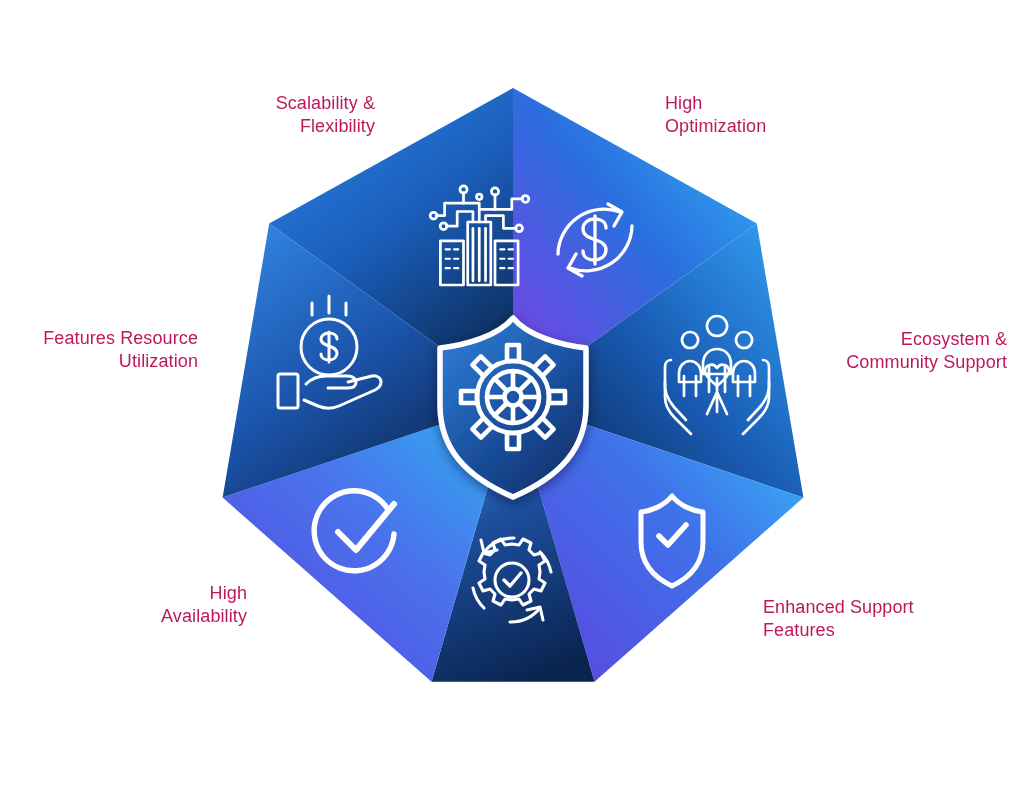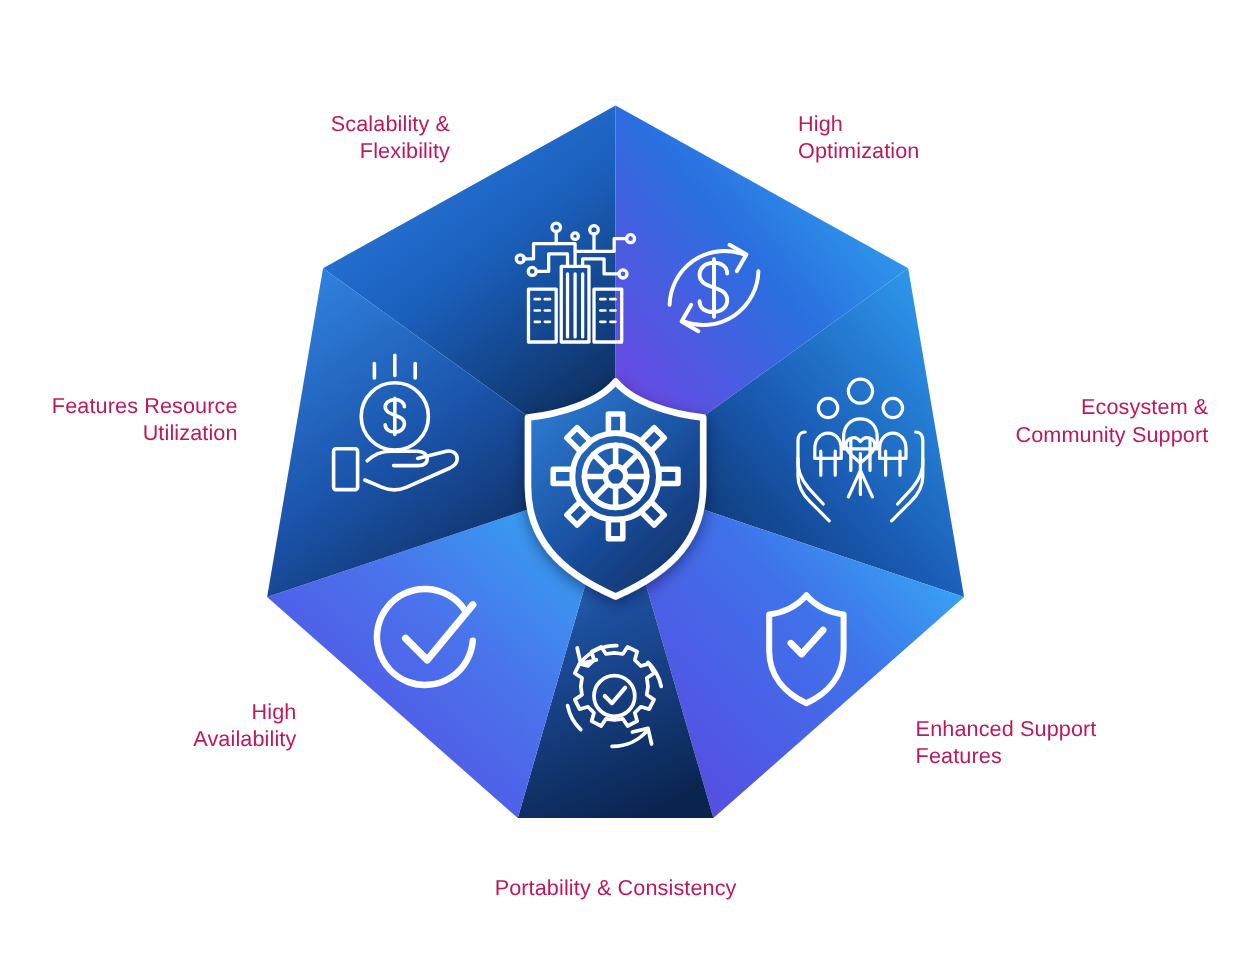--- a/index.html
+++ b/index.html
@@ -257,21 +257,20 @@
 
   <div class="label align-left" id="label-cost">High
 Optimization</div>
 
   <div class="label align-right" id="label-ecosystem">Ecosystem &amp;
 Community Support</div>
 
   <div class="label align-left" id="label-security">Enhanced Support
 Features</div>
 
-  <div class="label align-center" id="label-portability">Portability &amp; Consistency</div>
 
   <div class="label align-right" id="label-availability">High
 Availability</div>
 
   <div class="label align-right" id="label-resource">Features Resource
 Utilization</div>
 
 </div>
 
 </body></html>

